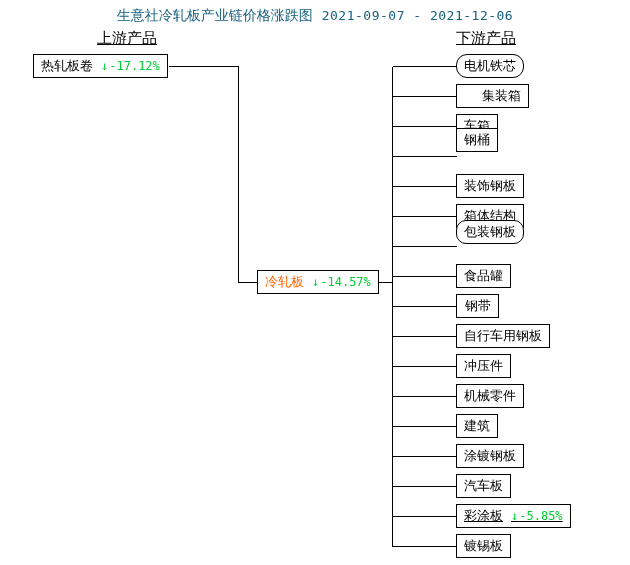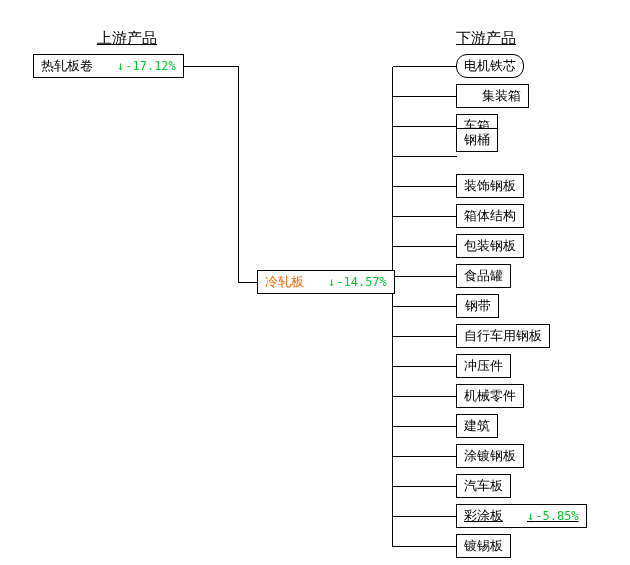--- a/index.html
+++ b/index.html
@@ -63,21 +63,21 @@
     color: #000000;
     white-space: nowrap;
     display: inline-block;
   }
   .node .nm { color: #000000; }
   .node.center .nm { color: #ff6600; }
   .node .pct {
     color: #00cc33;
     font-family: "DejaVu Sans Mono", "Liberation Mono", monospace;
     font-size: 12px;
-    margin-left: 24px;
+    margin-left: 8px;
     letter-spacing: 0px;
   }
   .node .pct .arw { letter-spacing: 1px; }
 
   #upstream-layer .node { left: 33px; }
   #center-layer .node { left: 257px; }
   #downstream-layer .node { left: 456px; }
 </style>
 </head>
 <body>
@@ -105,38 +105,41 @@
       <path d="M392.5 366.5 H456.5"></path>
       <path d="M392.5 396.5 H456.5"></path>
       <path d="M392.5 426.5 H456.5"></path>
       <path d="M392.5 456.5 H456.5"></path>
       <path d="M392.5 486.5 H456.5"></path>
       <path d="M392.5 516.5 H456.5"></path>
       <path d="M392.5 546.5 H456.5"></path>
     </g>
   </svg>
 
+  <div class="title">
+    <span>生意社冷轧板产业链价格涨跌图</span><span>&nbsp;&nbsp;</span><span class="dates">2021-09-07 - 2021-12-06</span>
+  </div>
 
   <div class="col-head head-up">上游产品</div>
   <div class="col-head head-down">下游产品</div>
 
   <div id="upstream-layer">
       <div class="node" style="top: 54px;"><span class="nm">热轧板卷</span><span class="pct" style="color: rgb(0, 204, 51);"><span class="arw">↓</span><span>-17.12%</span></span></div>
     </div>
   <div id="center-layer">
       <div class="node center" style="top: 270px;"><span class="nm">冷轧板</span><span class="pct" style="color: rgb(0, 204, 51);"><span class="arw">↓</span><span>-14.57%</span></span></div>
     </div>
   <div id="downstream-layer">
       <div class="node" style="top: 54px; border-radius: 11px;"><span class="nm">电机铁芯</span></div>
       <div class="node" style="top: 84px; padding-left: 25px;"><span class="nm">集装箱</span></div>
       <div class="node" style="top: 114px;"><span class="nm">车箱</span></div>
       <div class="node" style="top: 128px;"><span class="nm">钢桶</span></div>
       <div class="node" style="top: 174px;"><span class="nm">装饰钢板</span></div>
       <div class="node" style="top: 204px;"><span class="nm">箱体结构</span></div>
-      <div class="node" style="top: 234px;"><span class="nm">包装钢板</span></div>
+      <div class="node" style="top: 220px; border-radius: 10px;"><span class="nm">包装钢板</span></div>
       <div class="node" style="top: 264px;"><span class="nm">食品罐</span></div>
       <div class="node" style="top: 294px; padding-left: 8px;"><span class="nm">钢带</span></div>
       <div class="node" style="top: 324px;"><span class="nm">自行车用钢板</span></div>
       <div class="node" style="top: 354px;"><span class="nm">冲压件</span></div>
       <div class="node" style="top: 384px;"><span class="nm">机械零件</span></div>
       <div class="node" style="top: 414px;"><span class="nm">建筑</span></div>
       <div class="node" style="top: 444px;"><span class="nm">涂镀钢板</span></div>
       <div class="node" style="top: 474px;"><span class="nm">汽车板</span></div>
       <div class="node" style="top: 504px; text-decoration: underline;"><span class="nm">彩涂板</span><span class="pct" style="color: rgb(0, 204, 51);"><span class="arw">↓</span><span>-5.85%</span></span></div>
       <div class="node" style="top: 534px;"><span class="nm">镀锡板</span></div>

